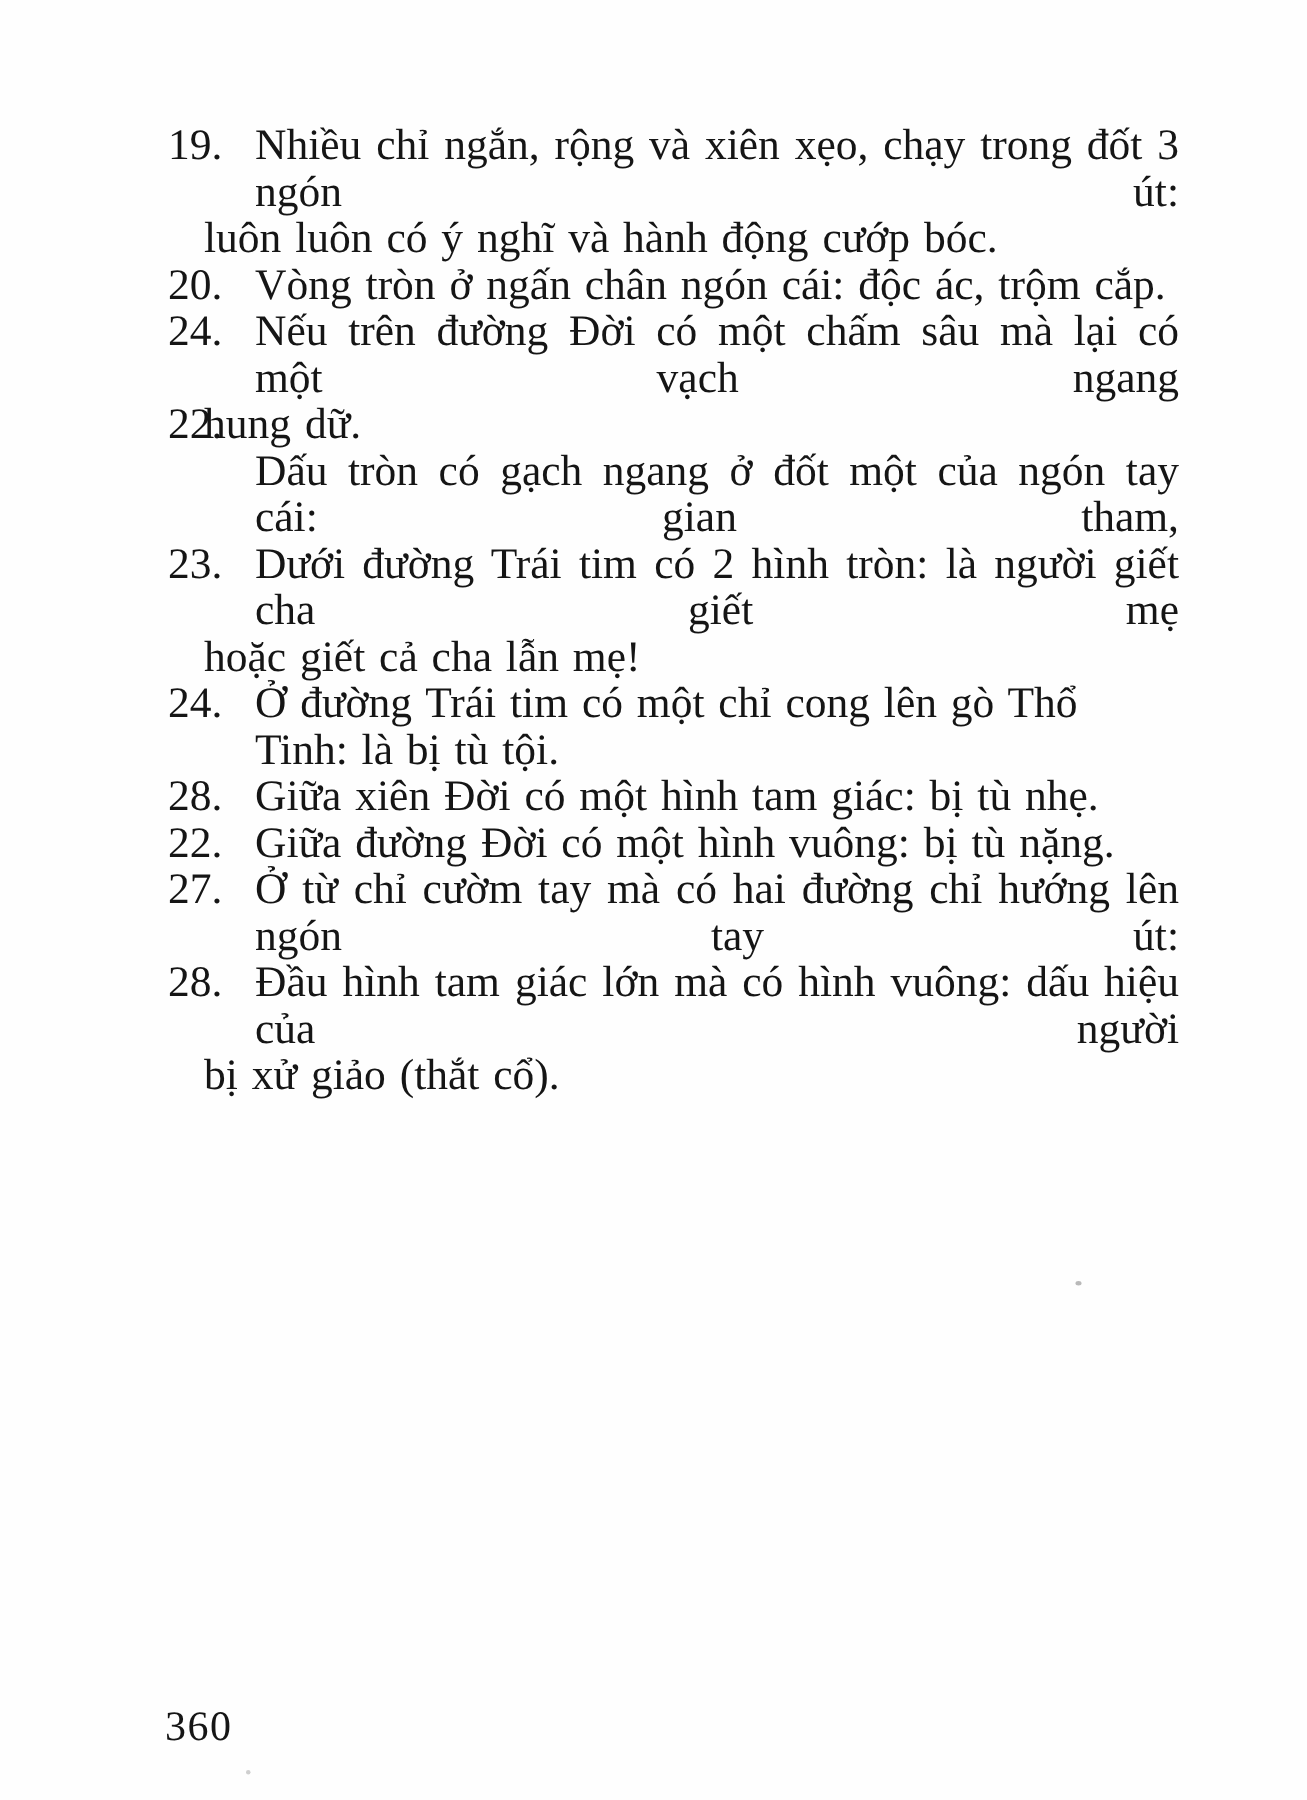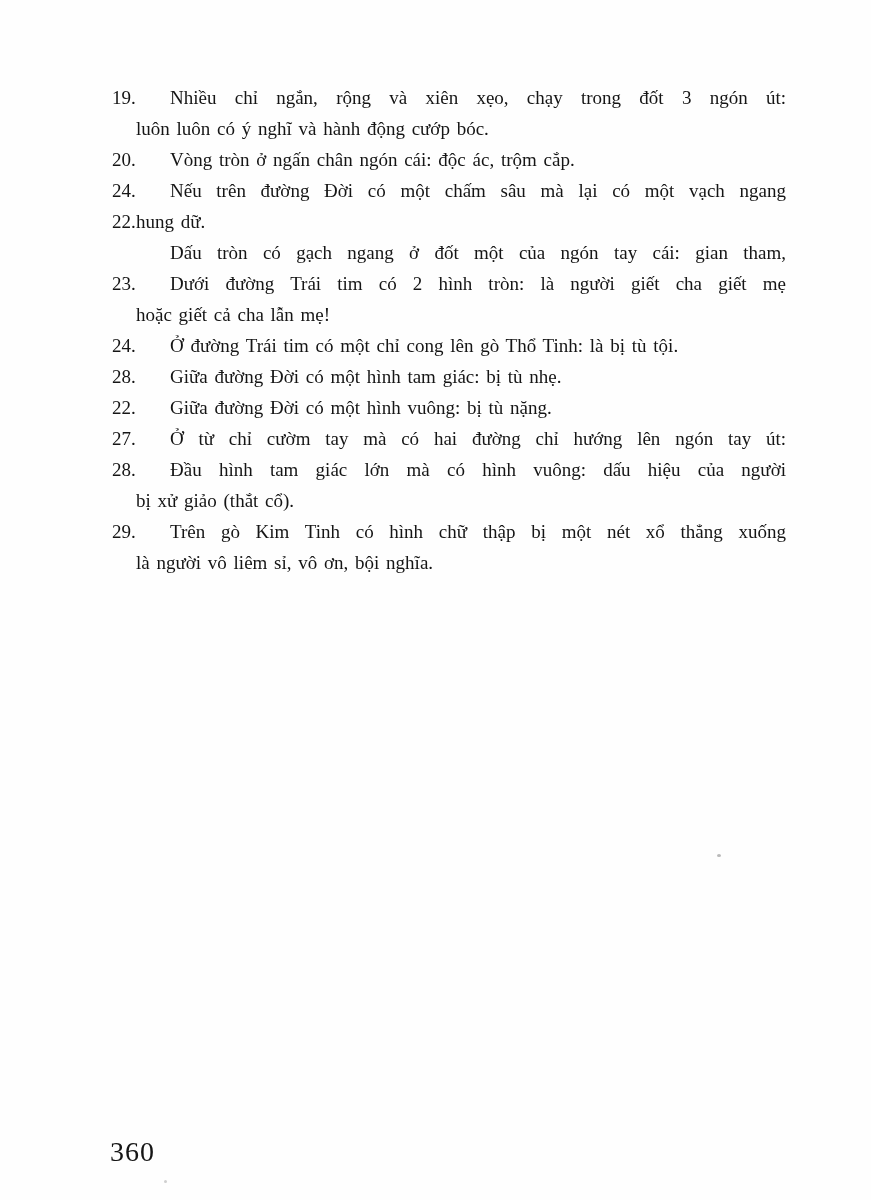--- a/index.html
+++ b/index.html
@@ -17,21 +17,21 @@
     color: #151515;
   }
   .content {
     position: absolute;
     top: 82px;
     left: 0;
     width: 857px;
     padding-left: 150px;
     padding-right: 71px;
     box-sizing: border-box;
-    font-size: 19px;
+    font-size: 29px;
     line-height: 31px;
     word-spacing: 2px;
   }
   .item {
     position: relative;
   }
   .num {
     position: absolute;
     left: -38px;
     top: 0;
@@ -96,41 +96,37 @@
     <span class="lines"><div class="line first justify">Dưới đường Trái tim có 2 hình tròn: là người giết cha giết mẹ</div><div class="line rest">hoặc giết cả cha lẫn mẹ!</div></span>
   </div>
 
   <div class="item">
     <span class="num">24.</span>
     <span class="lines"><div class="line first">Ở đường Trái tim có một chỉ cong lên gò Thổ Tinh: là bị tù tội.</div></span>
   </div>
 
   <div class="item">
     <span class="num">28.</span>
-    <span class="lines"><div class="line first">Giữa đường Đời có một hình tam giác: bị tù nhẹ.</div></span>
+    <span class="lines"><div class="line first">Giữa xiên Đời có một hình tam giác: bị tù nhẹ.</div></span>
   </div>
 
   <div class="item">
     <span class="num">22.</span>
     <span class="lines"><div class="line first">Giữa đường Đời có một hình vuông: bị tù nặng.</div></span>
   </div>
 
   <div class="item">
     <span class="num">27.</span>
     <span class="lines"><div class="line first justify">Ở từ chỉ cườm tay mà có hai đường chỉ hướng lên ngón tay út:</div></span>
   </div>
 
   <div class="item">
     <span class="num">28.</span>
     <span class="lines"><div class="line first justify">Đầu hình tam giác lớn mà có hình vuông: dấu hiệu của người</div><div class="line rest">bị xử giảo (thắt cổ).</div></span>
   </div>
 
-  <div class="item">
-    <span class="num">29.</span>
-    <span class="lines"><div class="line first justify">Trên gò Kim Tinh có hình chữ thập bị một nét xổ thẳng xuống</div><div class="line rest">là người vô liêm sỉ, vô ơn, bội nghĩa.</div></span>
-  </div>
 </div>
 
   <div class="page-number">360</div>
 
   <div class="speck speck-1"></div>
   <div class="speck speck-2"></div>
 </div>
 
 </body></html>

